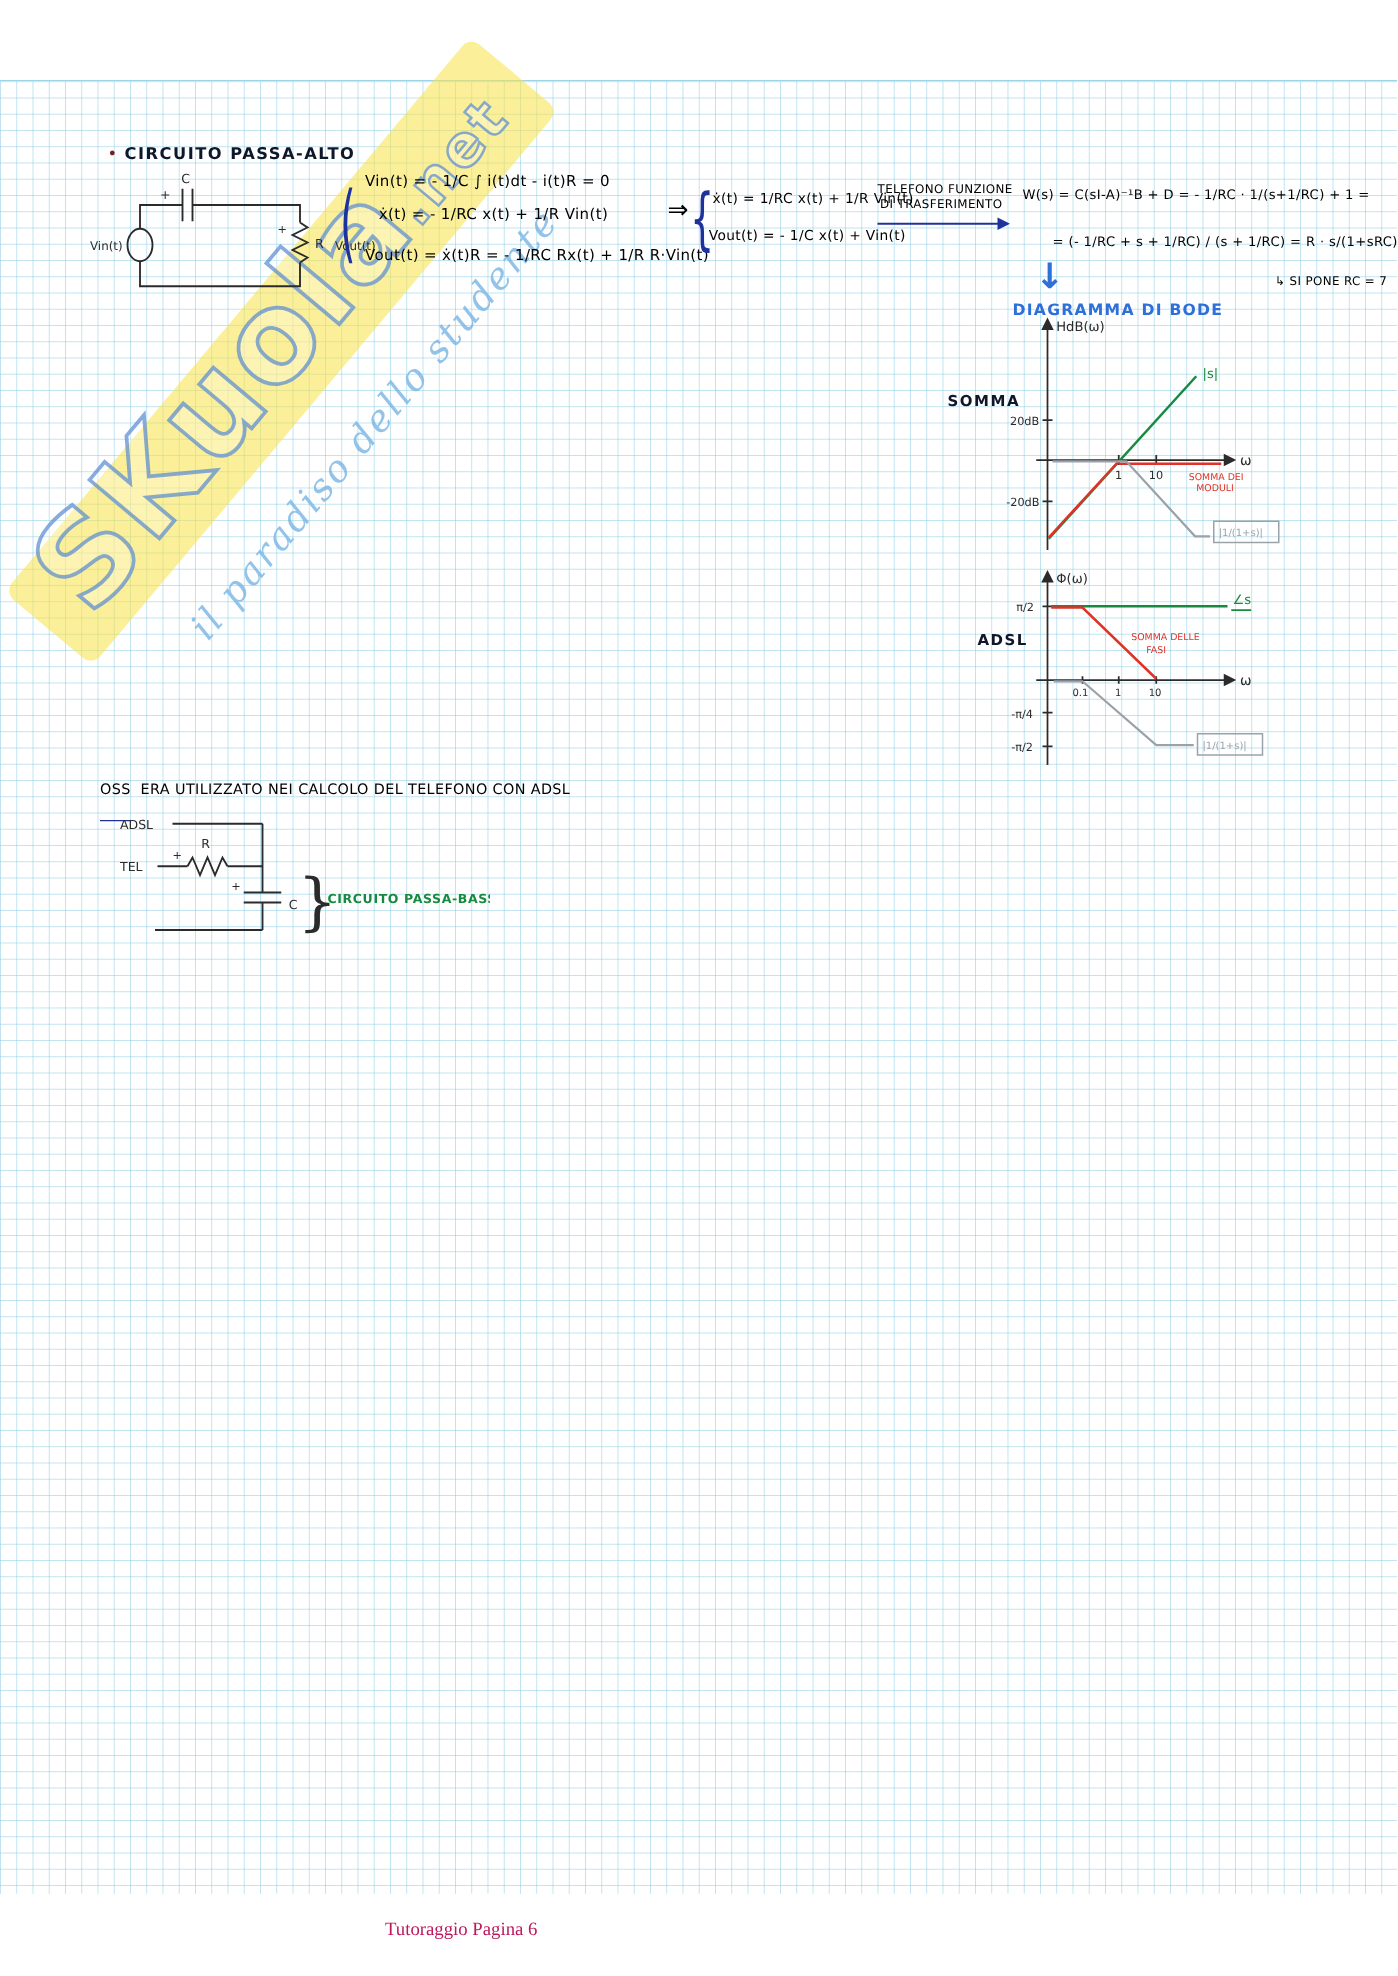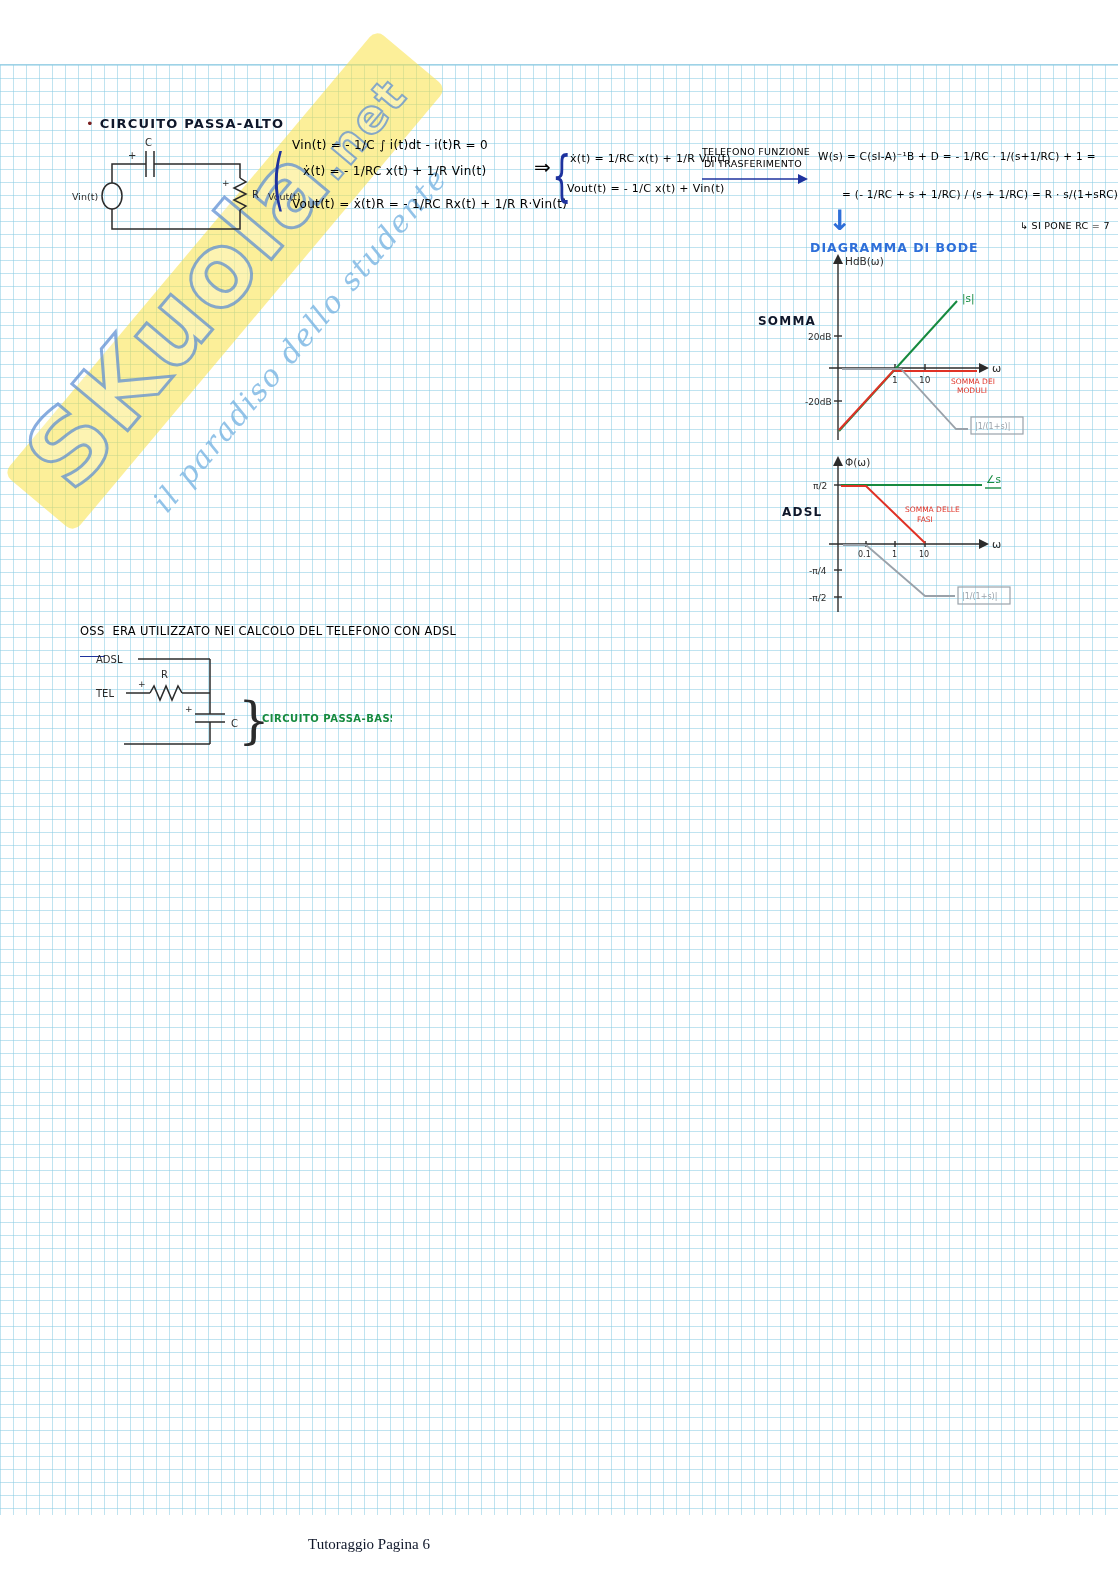--- a/index.html
+++ b/index.html
@@ -37,21 +37,21 @@
     -webkit-text-stroke:3px rgba(90,140,210,0.72);
     transform:rotate(-50deg); z-index:1; white-space:nowrap;
   }
   .wm-net { font-size:46px; -webkit-text-stroke:2px rgba(90,140,210,0.72); }
   .wm-tagline {
     position:absolute; left:40px; top:322px; width:520px; text-align:center;
     font-family:"DejaVu Serif", serif; font-style:italic; font-size:30px;
     letter-spacing:2px; color:rgba(120,180,226,0.8);
     transform:rotate(-50deg); z-index:1; white-space:nowrap;
   }
-  .footer { font-family:"Liberation Serif", serif; font-size:15px; color:#0f172a; }
+  .footer { font-family:"Liberation Serif", serif; font-size:15px; color:#be185d; }
 </style>
 </head>
 <body>
 
 <div class="page">
 
   <div class="grid"></div>
 
   <div class="wm-ribbon"></div>
   <div class="wm-brand"><span>SKuola</span><span class="wm-net">.net</span></div>

